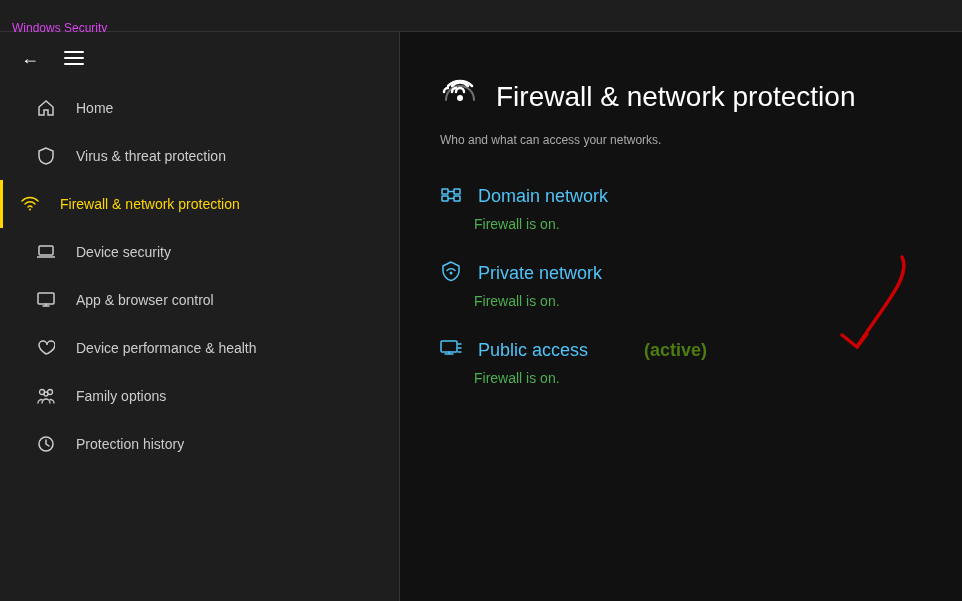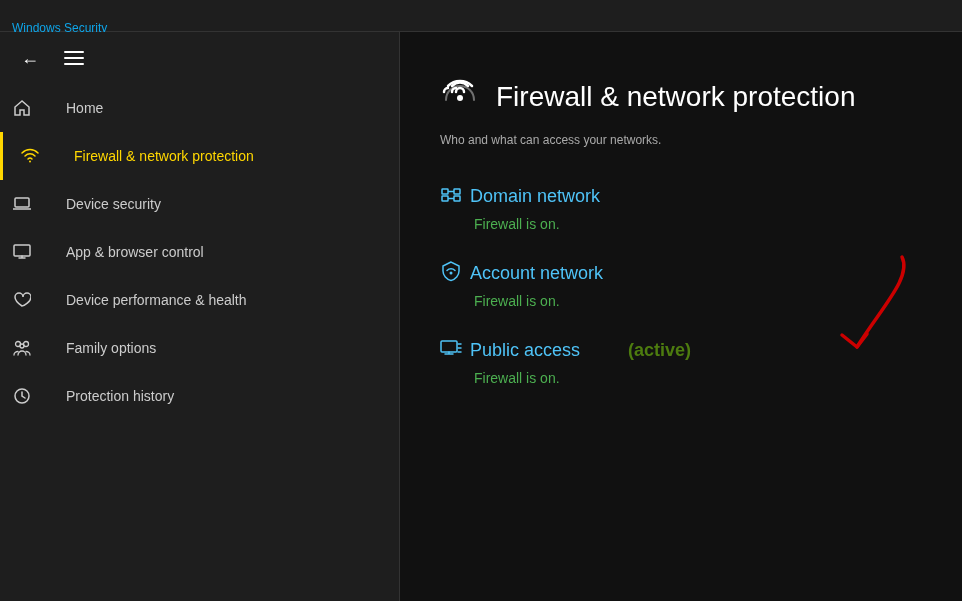--- a/index.html
+++ b/index.html
@@ -19,21 +19,21 @@
       background: #1e1e1e;
       height: 32px;
       display: flex;
       align-items: center;
       padding: 0 12px;
       border-bottom: 1px solid #333;
       flex-shrink: 0;
     }
     .title-bar-text {
       font-size: 12px;
-      color: #0ea5e9;
+      color: #d946ef;
       margin-top: 25px;
     }
 
     
     .app-body {
       display: flex;
       flex: 1;
       overflow: hidden;
     }
 
@@ -87,22 +87,22 @@
     .nav-items {
       display: flex;
       flex-direction: column;
       flex: 1;
       overflow: hidden;
     }
 
     .nav-item {
       display: flex;
       align-items: center;
-      padding: 14px 12px;
-      gap: 34px;
+      padding: 14px 36px;
+      gap: 20px;
       cursor: pointer;
       position: relative;
       color: #cccccc;
       font-size: 14px;
     }
     .nav-item.active {
       color: #ffd700;
       border-left: 3px solid #ffd700;
       padding-left: 17px;
     }
@@ -151,21 +151,21 @@
       margin-bottom: 36px;
     }
 
     .network-section {
       margin-bottom: 28px;
     }
 
     .network-item {
       display: flex;
       align-items: center;
-      gap: 8px;
+      gap: 16px;
       margin-bottom: 6px;
       cursor: pointer;
     }
 
     .network-item-icon {
       font-size: 20px;
       color: #4fc3f7;
       flex-shrink: 0;
     }
 
@@ -211,20 +211,28 @@
 
       <div class="nav-item">
         <span class="nav-icon">
           <svg width="18" height="18" viewBox="0 0 18 18" fill="none">
             <path d="M9 2L2 8v8h5v-5h4v5h5V8L9 2z" stroke="#cccccc" stroke-width="1.5" fill="none"></path>
           </svg>
         </span>
         <span class="nav-item-label">Home</span>
       </div>
 
+      <div class="nav-item">
+        <span class="nav-icon">
+          <svg width="18" height="18" viewBox="0 0 18 18" fill="none">
+            <path d="M9 1L2 4v5c0 4 3 7 7 8 4-1 7-4 7-8V4L9 1z" stroke="#cccccc" stroke-width="1.5" fill="none"></path>
+          </svg>
+        </span>
+        <span class="nav-item-label">Virus &amp; threat protection</span>
+      </div>
 
 
       <div class="nav-item active">
         <span class="nav-icon">
           <svg width="18" height="18" viewBox="0 0 18 18" fill="none">
             <path d="M1 6c2.2-2.2 5.2-3.5 8-3.5s5.8 1.3 8 3.5" stroke="#ffd700" stroke-width="1.5" fill="none" stroke-linecap="round"></path>
             <path d="M4 9c1.4-1.4 3-2.2 5-2.2s3.6.8 5 2.2" stroke="#ffd700" stroke-width="1.5" fill="none" stroke-linecap="round"></path>
             <path d="M7 12c.6-.6 1.3-1 2-1s1.4.4 2 1" stroke="#ffd700" stroke-width="1.5" fill="none" stroke-linecap="round"></path>
             <circle cx="9" cy="14.5" r="1" fill="#ffd700"></circle>
           </svg>
@@ -326,21 +334,21 @@
 
     <div class="network-section">
       <div class="network-item">
         <span class="network-item-icon">
           <svg width="22" height="22" viewBox="0 0 22 22" fill="none">
             <path d="M11 2L3 6v5c0 4.5 3.5 8.5 8 9.5C15.5 19.5 19 15.5 19 11V6L11 2z" stroke="#4fc3f7" stroke-width="1.5" fill="none"></path>
             <path d="M7 10.5c1.1-1.1 2.5-1.7 4-1.7s2.9.6 4 1.7" stroke="#4fc3f7" stroke-width="1.5" fill="none" stroke-linecap="round"></path>
             <circle cx="11" cy="13" r="1.5" fill="#4fc3f7"></circle>
           </svg>
         </span>
-        <span class="network-item-name">Account network</span>
+        <span class="network-item-name">Private network</span>
       </div>
       <div class="network-status">Firewall is on.</div>
     </div>
 
     <div style="position: relative;">
       <div class="network-section">
         <div class="network-item">
           <span class="network-item-icon">
             <svg width="22" height="22" viewBox="0 0 22 22" fill="none">
               <rect x="1" y="4" width="16" height="11" rx="1" stroke="#4fc3f7" stroke-width="1.5" fill="none"></rect>

